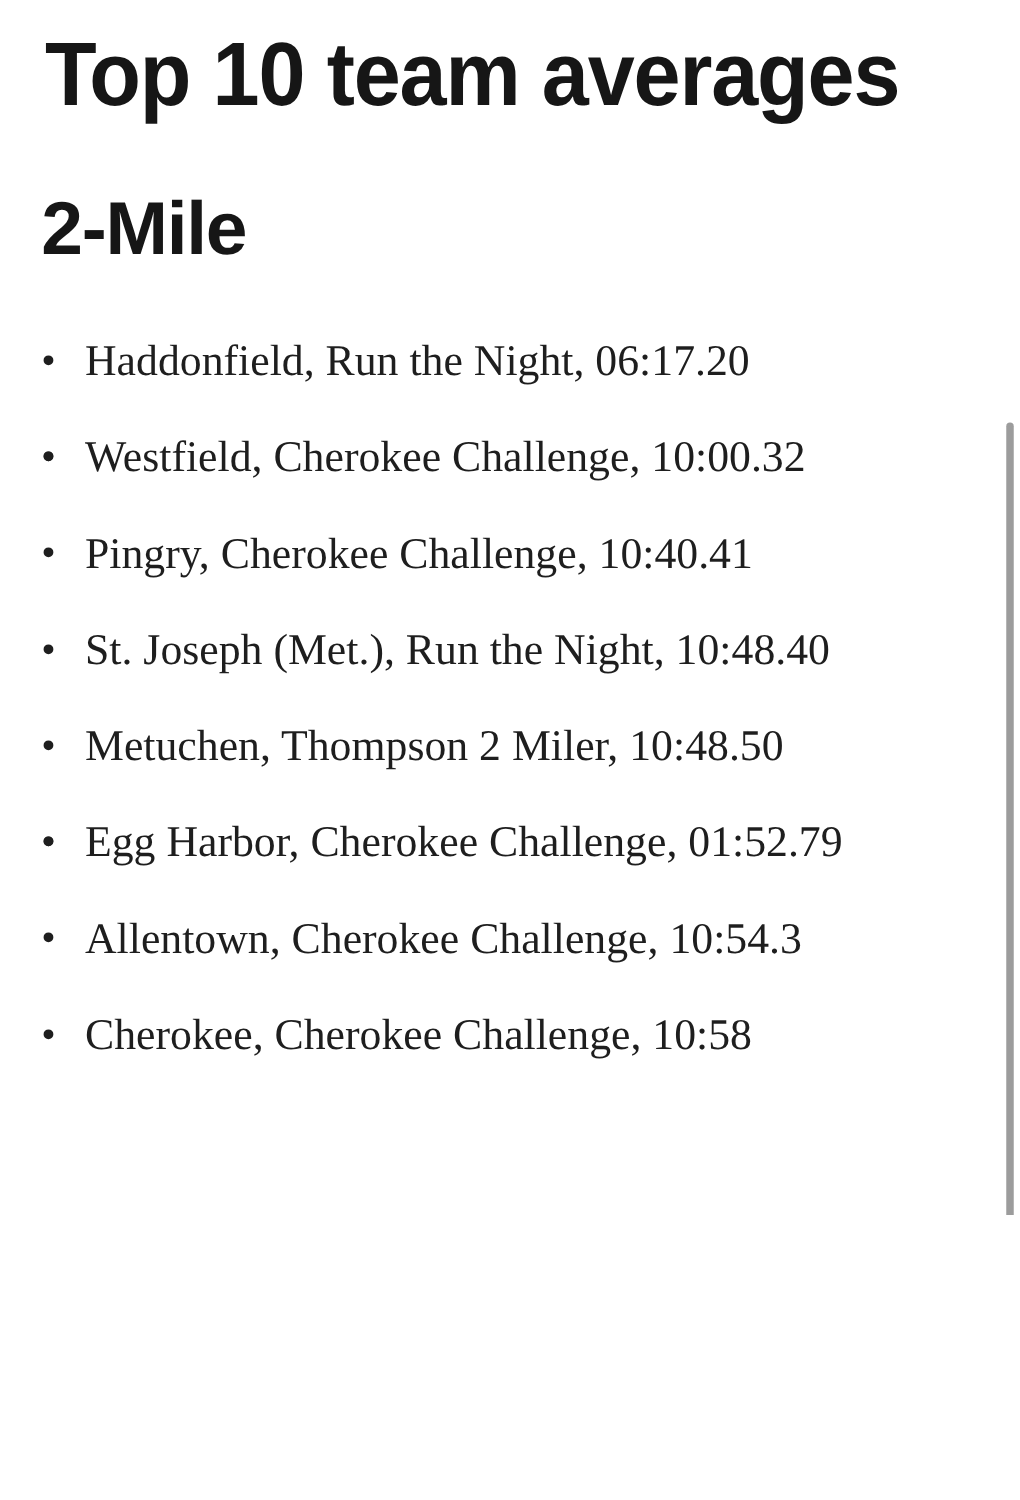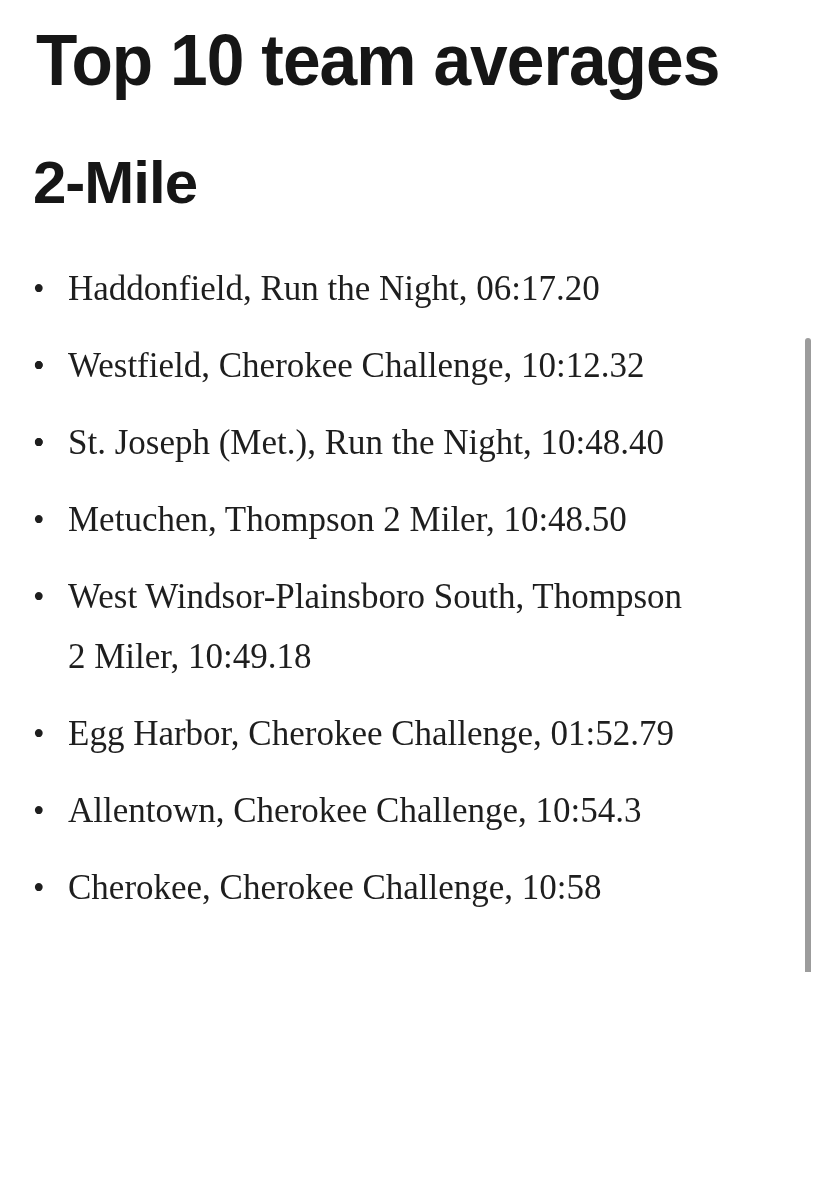--- a/index.html
+++ b/index.html
@@ -86,40 +86,40 @@
     <span class="bullet">•</span>
     <span class="li-text">Haddonfield, Run the Night, 06:17.20</span>
   </li>
 
   <li>
     <span class="bullet">•</span>
   </li>
 
   <li>
     <span class="bullet">•</span>
-    <span class="li-text">Westfield, Cherokee Challenge, 10:12.32</span>
+    <span class="li-text">Westfield, Cherokee Challenge, 10:00.32</span>
   </li>
 
   <li>
     <span class="bullet">•</span>
+    <span class="li-text">Pingry, Cherokee Challenge, 10:40.41</span>
   </li>
 
   <li>
     <span class="bullet">•</span>
     <span class="li-text">St. Joseph (Met.), Run the Night, 10:48.40</span>
   </li>
 
   <li>
     <span class="bullet">•</span>
     <span class="li-text">Metuchen, Thompson 2 Miler, 10:48.50</span>
   </li>
 
   <li>
     <span class="bullet">•</span>
-    <span class="li-text">West Windsor-Plainsboro South, Thompson 2 Miler, 10:49.18</span>
   </li>
 
   <li>
     <span class="bullet">•</span>
     <span class="li-text">Egg Harbor, Cherokee Challenge, 01:52.79</span>
   </li>
 
   <li>
     <span class="bullet">•</span>
     <span class="li-text">Allentown, Cherokee Challenge, 10:54.3</span>

